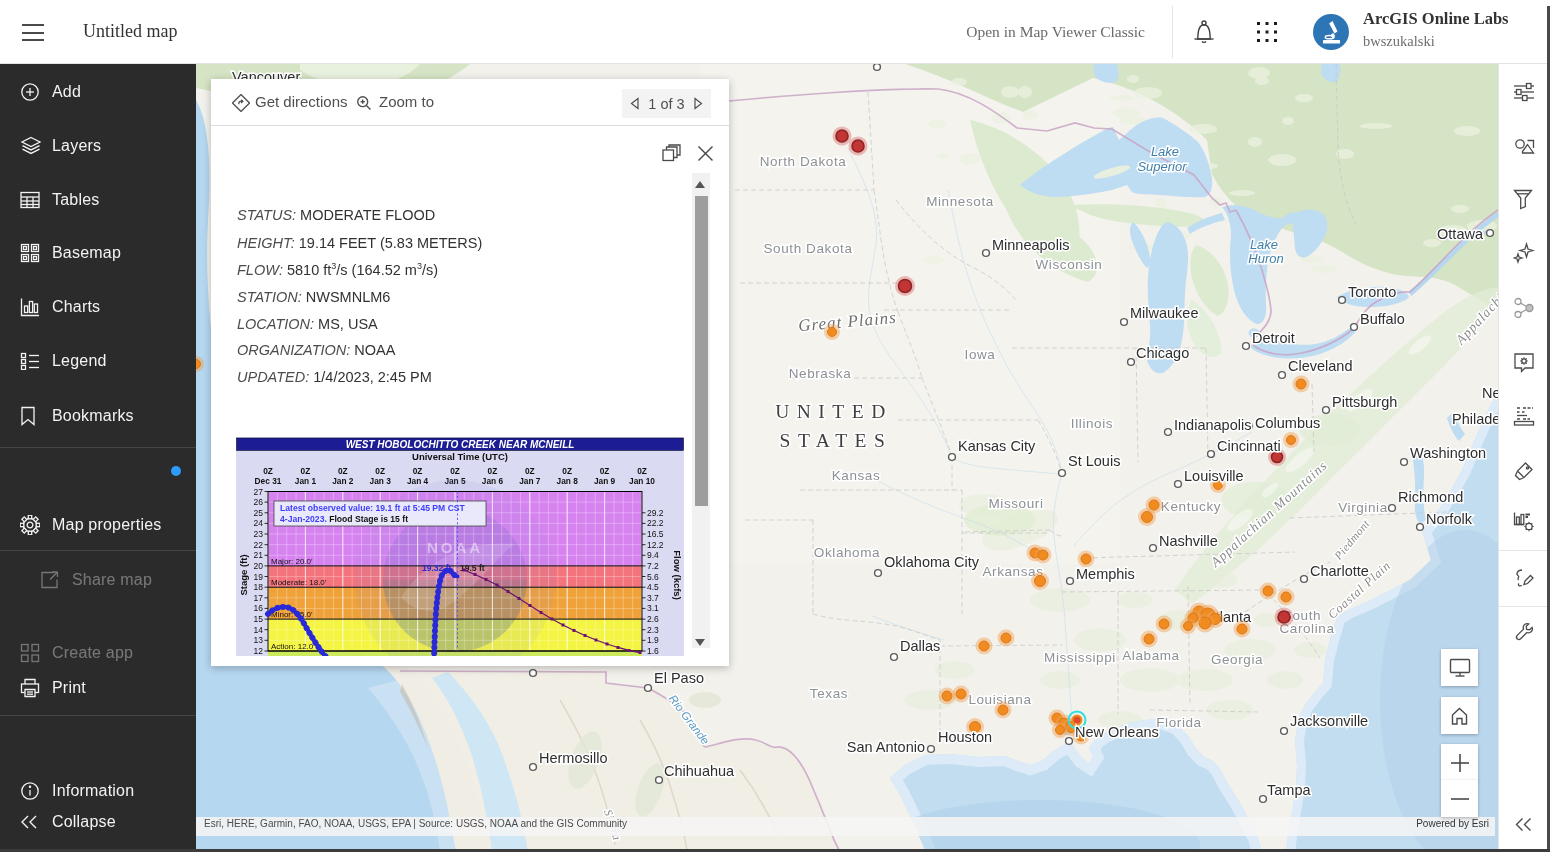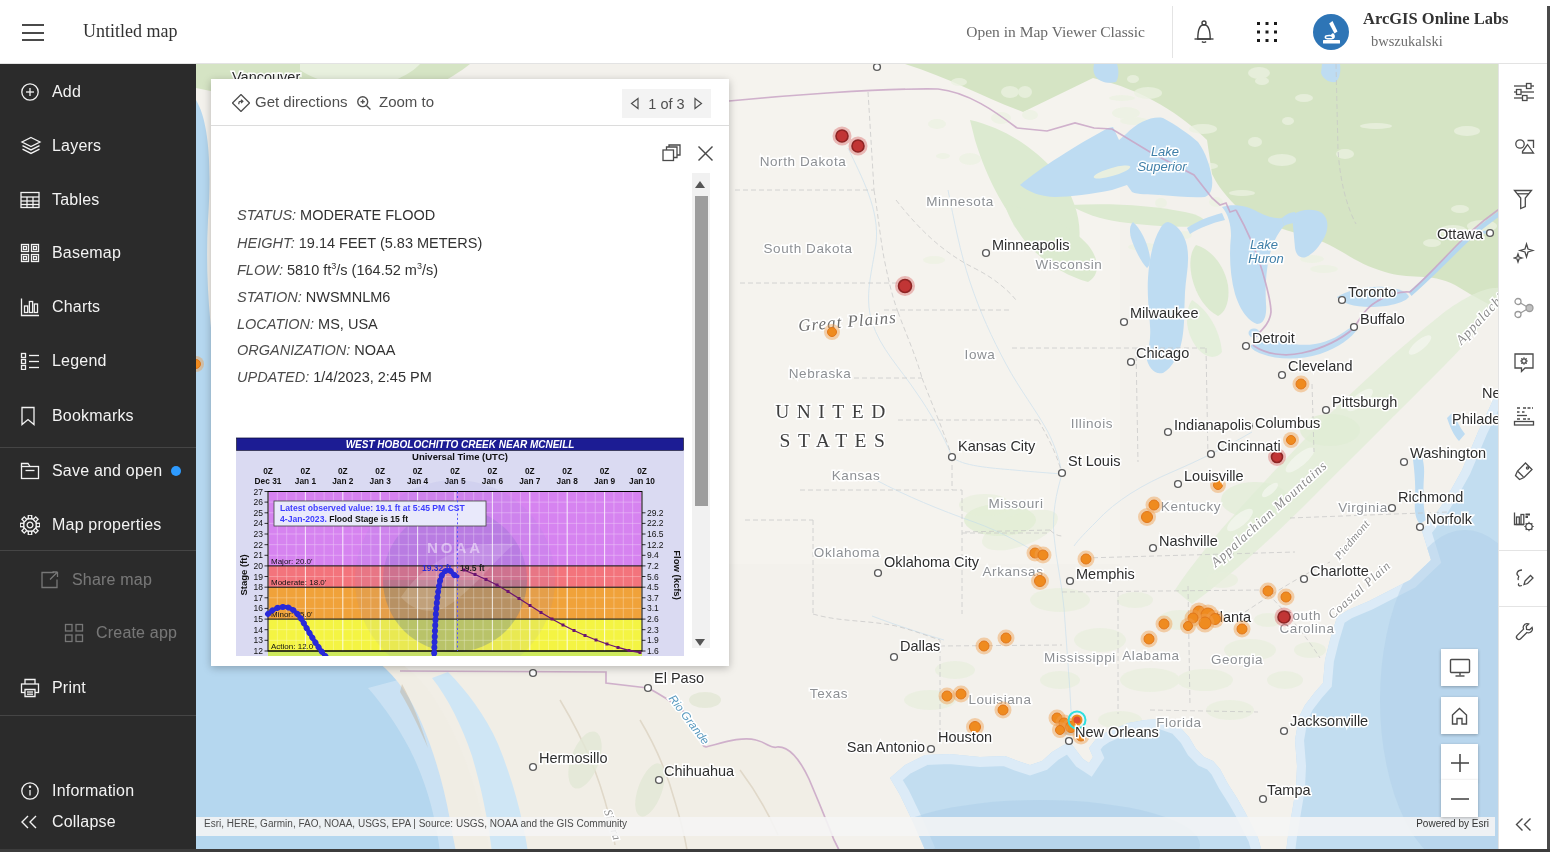--- a/index.html
+++ b/index.html
@@ -10,21 +10,21 @@
   #header { position:absolute; left:0; top:0; width:1550px; height:64px; background:#fff; border-bottom:1px solid #e3e3e3; z-index:30;font-family:Liberation Serif, serif; }
   #burger { position:absolute; left:22px; top:24px; width:22px; height:17px; }
   #burger div { height:2px; background:#4a4a4a; margin-bottom:5.5px; }
   #maptitle { position:absolute; left:83px; top:21px; font-size:18px; color:#323232; }
   #openclassic { position:absolute; right:405px; top:23px; font-size:15.5px; color:#6a6a6a; }
   #hdivider { position:absolute; left:1172px; top:6px; width:1px; height:52px; background:#e4e4e4; }
   #bellwrap { position:absolute; left:1192px; top:20px; }
   #dotgrid { position:absolute; left:1256px; top:21px; width:22px; height:22px; }
   #avatar { position:absolute; left:1313px; top:14px; width:36px; height:36px; border-radius:50%; background:#2e75b6; }
   #acct1 { position:absolute; left:1363px; top:9px; font-size:16.5px; font-weight:bold; color:#333; }
-  #acct2 { position:absolute; left:1363px; top:33px; font-size:14.5px; color:#6e6e6e;margin-left:8px; }
+  #acct2 { position:absolute; left:1363px; top:33px; font-size:14.5px; color:#6e6e6e; }
 
   
   #sidebar { position:absolute; left:0; top:64px; width:196px; height:788px; background:#2b2b2b; z-index:25; color:#f3f3f3; }
   .side-item { position:absolute; left:0; width:196px; height:54px; }
   .side-item svg { top:50%; transform:translateY(-50%); }
   .side-item span { top:50%; transform:translateY(-50%); }
   .side-item svg { position:absolute; left:20px; }
   .side-item span { position:absolute; left:52px; font-size:16px; letter-spacing:0.2px; }
   .side-item.dim { opacity:0.38; }
   .sdiv { position:absolute; left:0; width:196px; height:1px; background:#454545; }
@@ -565,28 +565,20 @@
       </svg>
         <span>Legend</span>
     </div>
     <div class="side-item" style="top:324.6px;">
       <svg width="16" height="20" viewBox="0 0 16 20" fill="none" stroke="#f3f3f3" stroke-width="1.3">
         <path d="M2 1.5 L14 1.5 L14 18.5 L8 13.5 L2 18.5 Z"></path>
       </svg>
         <span>Bookmarks</span>
     </div>
     <div class="sdiv" style="top:383px;"></div>
-    <div class="side-item" style="top:379.5px;">
-      <svg width="20" height="18" viewBox="0 0 20 18" fill="none" stroke="#f3f3f3" stroke-width="1.3">
-        <rect x="1.5" y="4.5" width="17" height="12"></rect>
-        <path d="M1.5 4.5 L1.5 1.5 L8 1.5 L10 4.5"></path>
-        <line x1="5.5" y1="8.5" x2="14.5" y2="8.5"></line>
-      </svg>
-        <span>Save and open</span>
-    </div>
     <div class="bluedot" style="top:401.5px;"></div>
     <div class="side-item" style="top:434px;">
       <svg width="20" height="20" viewBox="-10 -10 20 20" fill="none" stroke="#f3f3f3" stroke-width="1.3">
           <circle cx="0" cy="0" r="6.7"></circle>
           <circle cx="0" cy="0" r="2.9"></circle>
           <g fill="#2b2b2b">
             <rect x="-1.7" y="-9.8" width="3.4" height="3.6" transform="rotate(0)"></rect>
             <rect x="-1.7" y="-9.8" width="3.4" height="3.6" transform="rotate(45)"></rect>
             <rect x="-1.7" y="-9.8" width="3.4" height="3.6" transform="rotate(90)"></rect>
             <rect x="-1.7" y="-9.8" width="3.4" height="3.6" transform="rotate(135)"></rect>
@@ -599,21 +591,21 @@
         <span>Map properties</span>
     </div>
     <div class="sdiv" style="top:486px;"></div>
     <div class="side-item dim" style="top:489px;margin-left:20px;">
       <svg width="20" height="19" viewBox="0 0 20 19" fill="none" stroke="#f3f3f3" stroke-width="1.3">
         <path d="M14 2 L2 2 L2 17 L17 17 L17 9"></path>
         <path d="M10 9 L17.5 1.5 M17.5 1.5 L12.5 1.5 M17.5 1.5 L17.5 6.5"></path>
       </svg>
         <span>Share map</span>
     </div>
-    <div class="side-item dim" style="top:542px;margin-left:44px;">
+    <div class="side-item dim" style="top:562px;">
       <svg width="20" height="20" viewBox="0 0 20 20" fill="none" stroke="#f3f3f3" stroke-width="1.3">
         <rect x="1.5" y="1.5" width="6.5" height="6.5"></rect>
           <rect x="12" y="1.5" width="6.5" height="6.5"></rect>
         <rect x="1.5" y="12" width="6.5" height="6.5"></rect>
           <rect x="12" y="12" width="6.5" height="6.5"></rect>
       </svg>
         <span>Create app</span>
     </div>
     <div class="side-item" style="top:597px;">
       <svg width="20" height="20" viewBox="0 0 20 20" fill="none" stroke="#f3f3f3" stroke-width="1.3">

